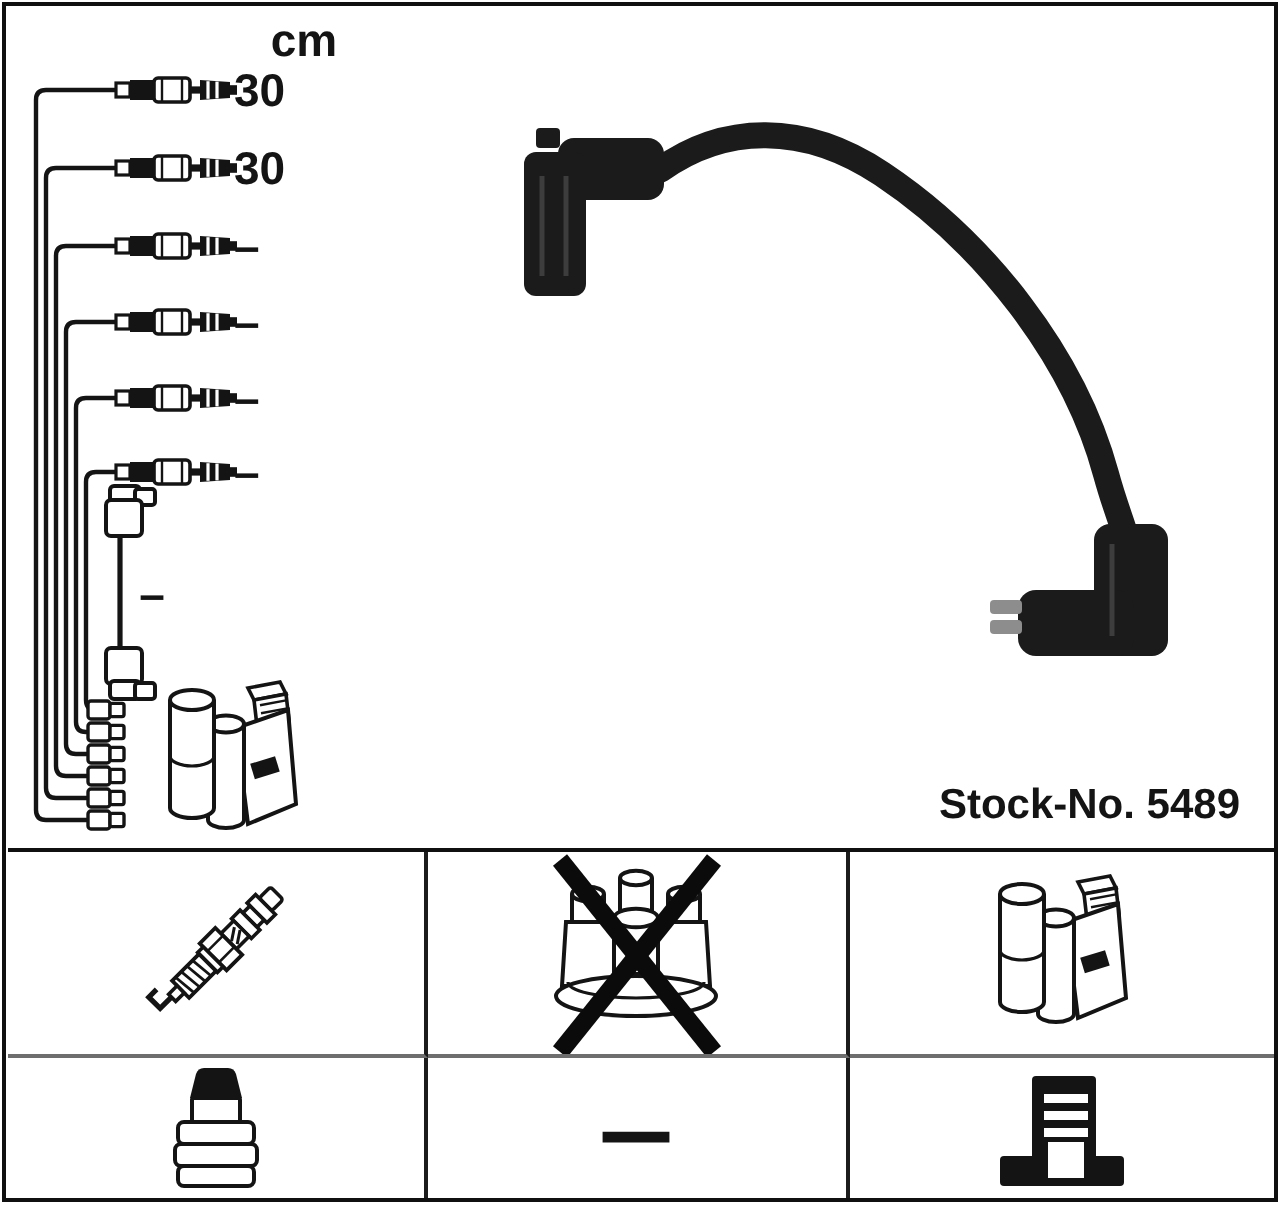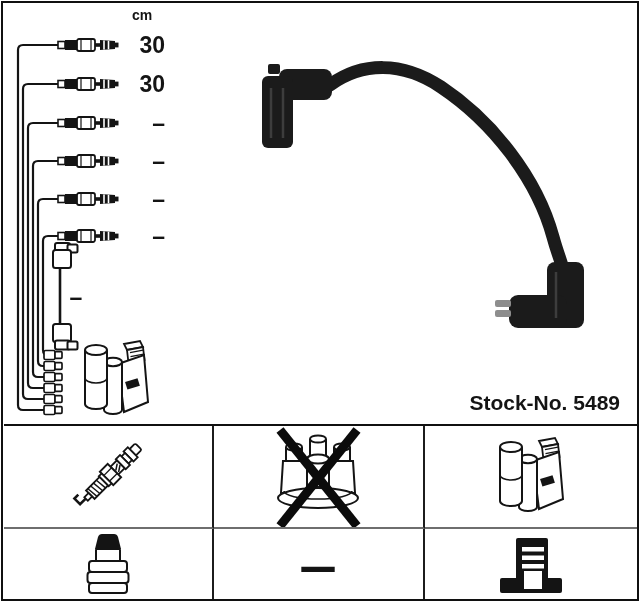--- a/index.html
+++ b/index.html
@@ -2,22 +2,22 @@
 <html><head>
 <meta charset="utf-8">
 <style>
   html,body{margin:0;padding:0;background:#fff;}
   .canvas{position:relative;width:640px;height:603px;background:#fff;overflow:hidden;
           font-family:"Liberation Sans",sans-serif;color:#141414;}
   .frame{position:absolute;left:1px;top:1px;right:1px;bottom:2px;
          border:2.5px solid #101010;pointer-events:none;}
   .diagram{position:absolute;left:0;top:0;}
   .label{position:absolute;font-weight:bold;color:#141414;white-space:nowrap;}
-  .cm{left:125px;top:7px;width:34px;text-align:center;font-size:14px;}
-  .len{left:117px;width:48px;text-align:right;font-size:23px;height:28px;line-height:28px;}
+  .cm{left:135px;top:7px;width:34px;text-align:center;font-size:23px;}
+  .len{left:117px;width:48px;text-align:left;font-size:23px;height:28px;line-height:28px;}
   .r0{top:31px}.r1{top:70px}.r2{top:109px}.r3{top:147px}.r4{top:185px}.r5{top:222px}
   .angled{left:61px;top:283px;width:30px;text-align:center;font-size:23px;height:28px;line-height:28px;}
   .part{right:20px;top:356px;font-size:28px;letter-spacing:0.5px;}
   .stock{right:20px;top:391px;font-size:21px;}
   .legend{position:absolute;left:3.5px;right:3.5px;top:424px;height:174px;
           border-top:2.5px solid #101010;display:grid;
           grid-template-columns:210px 211px 1fr;grid-template-rows:103px 1fr;}
   .cell{display:flex;align-items:center;justify-content:center;overflow:hidden;}
   .c-r{border-right:2px solid #1c1c1c;}
   .c-b{border-bottom:2px solid #6e6e6e;}

